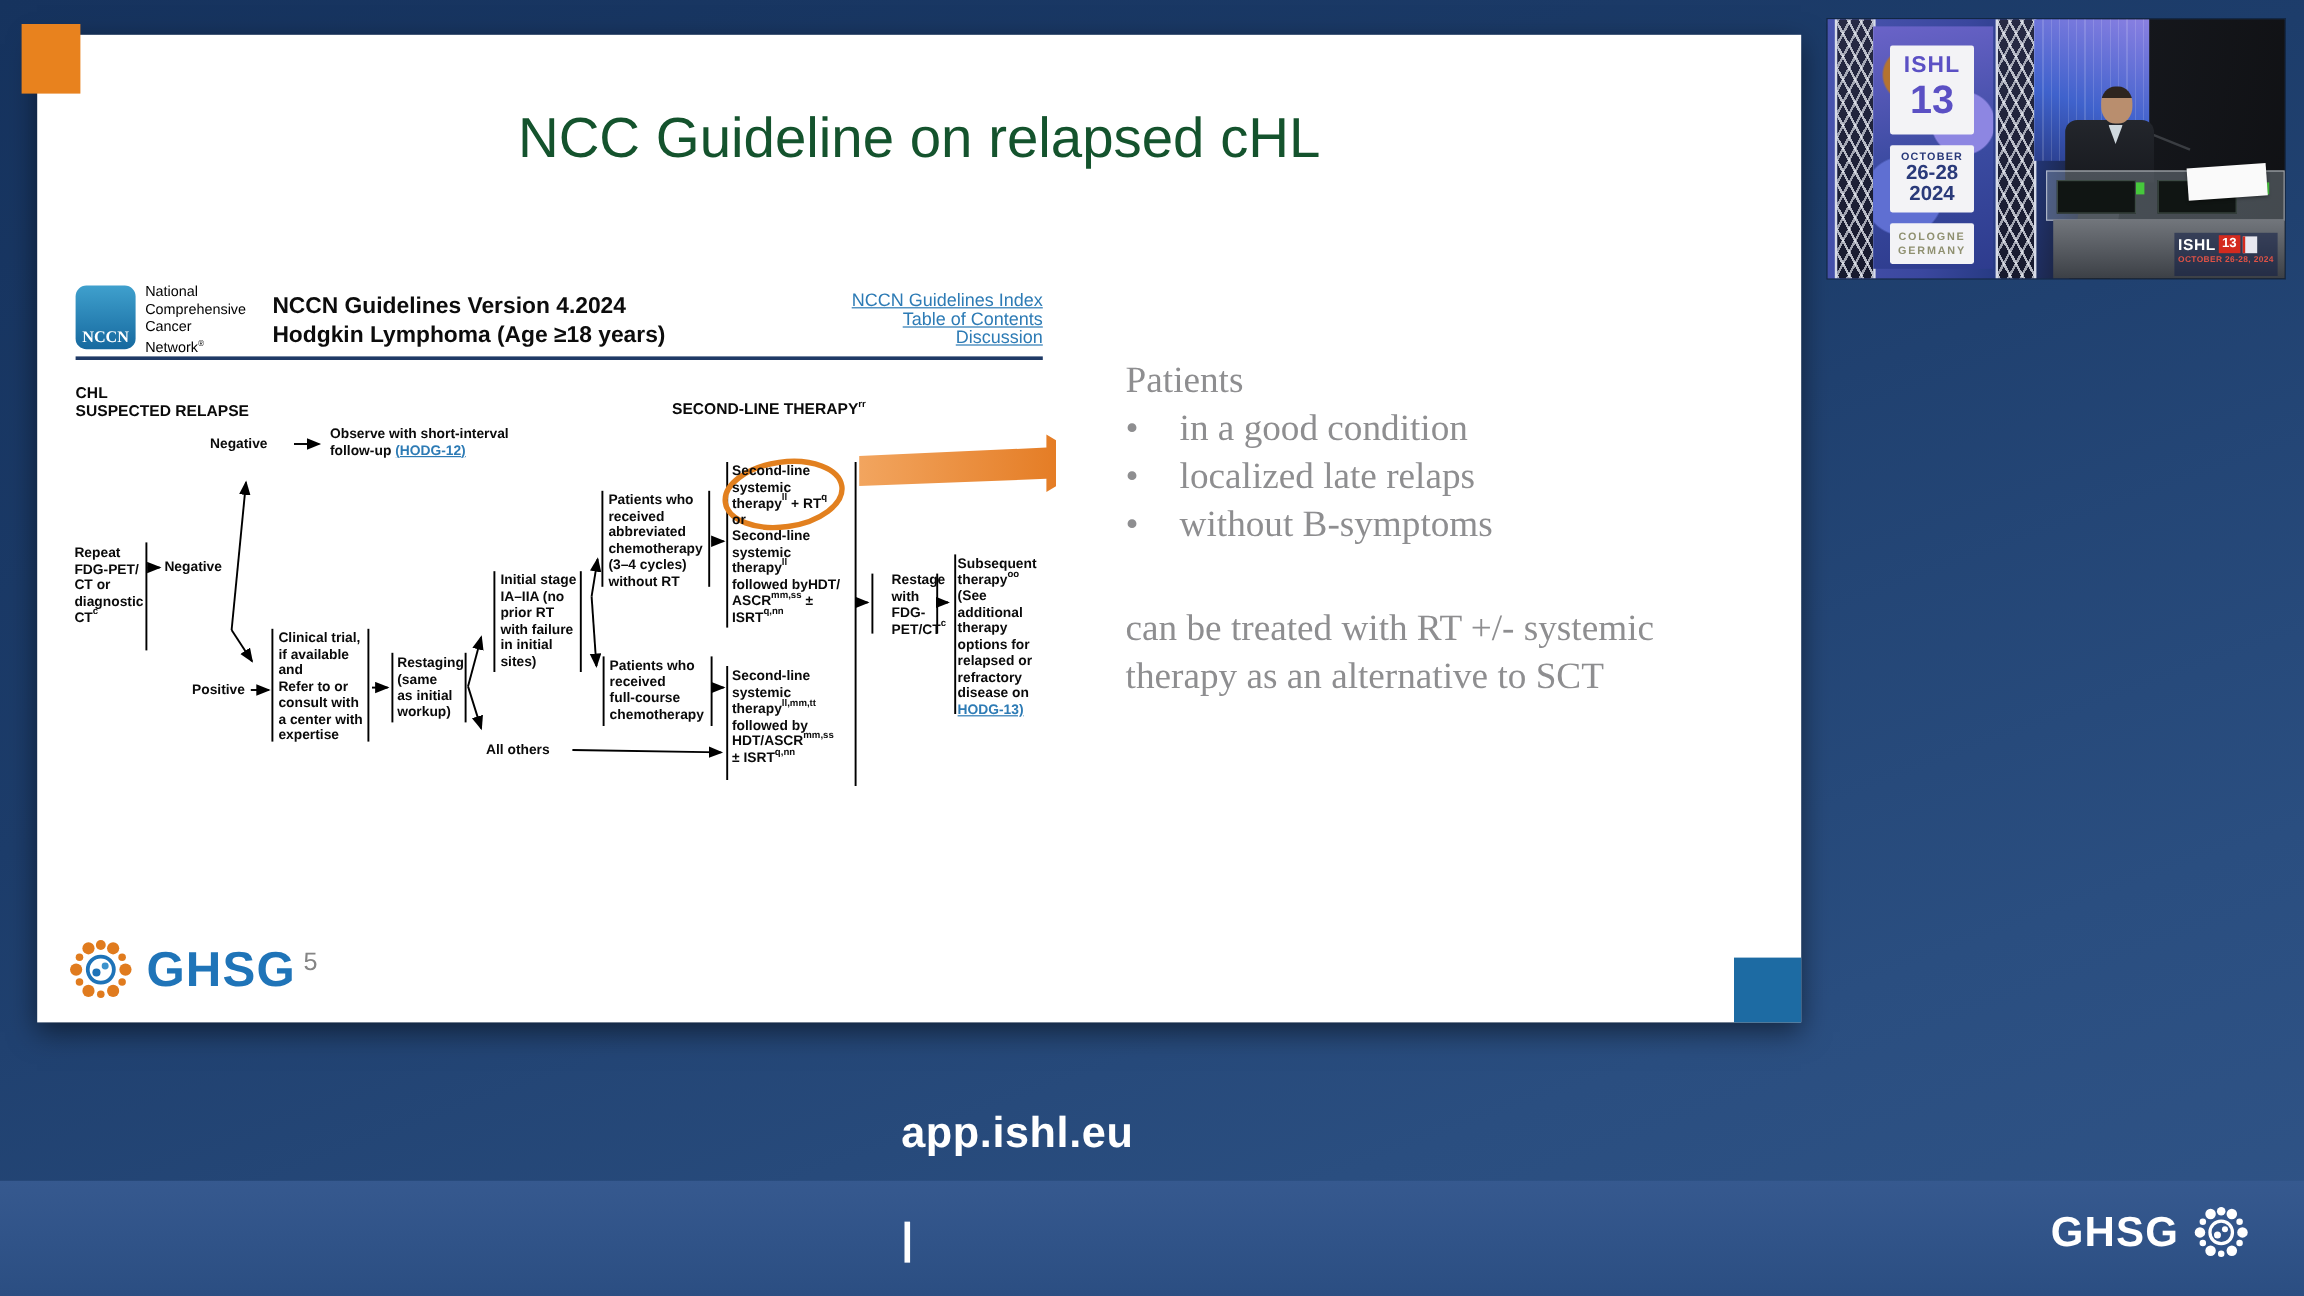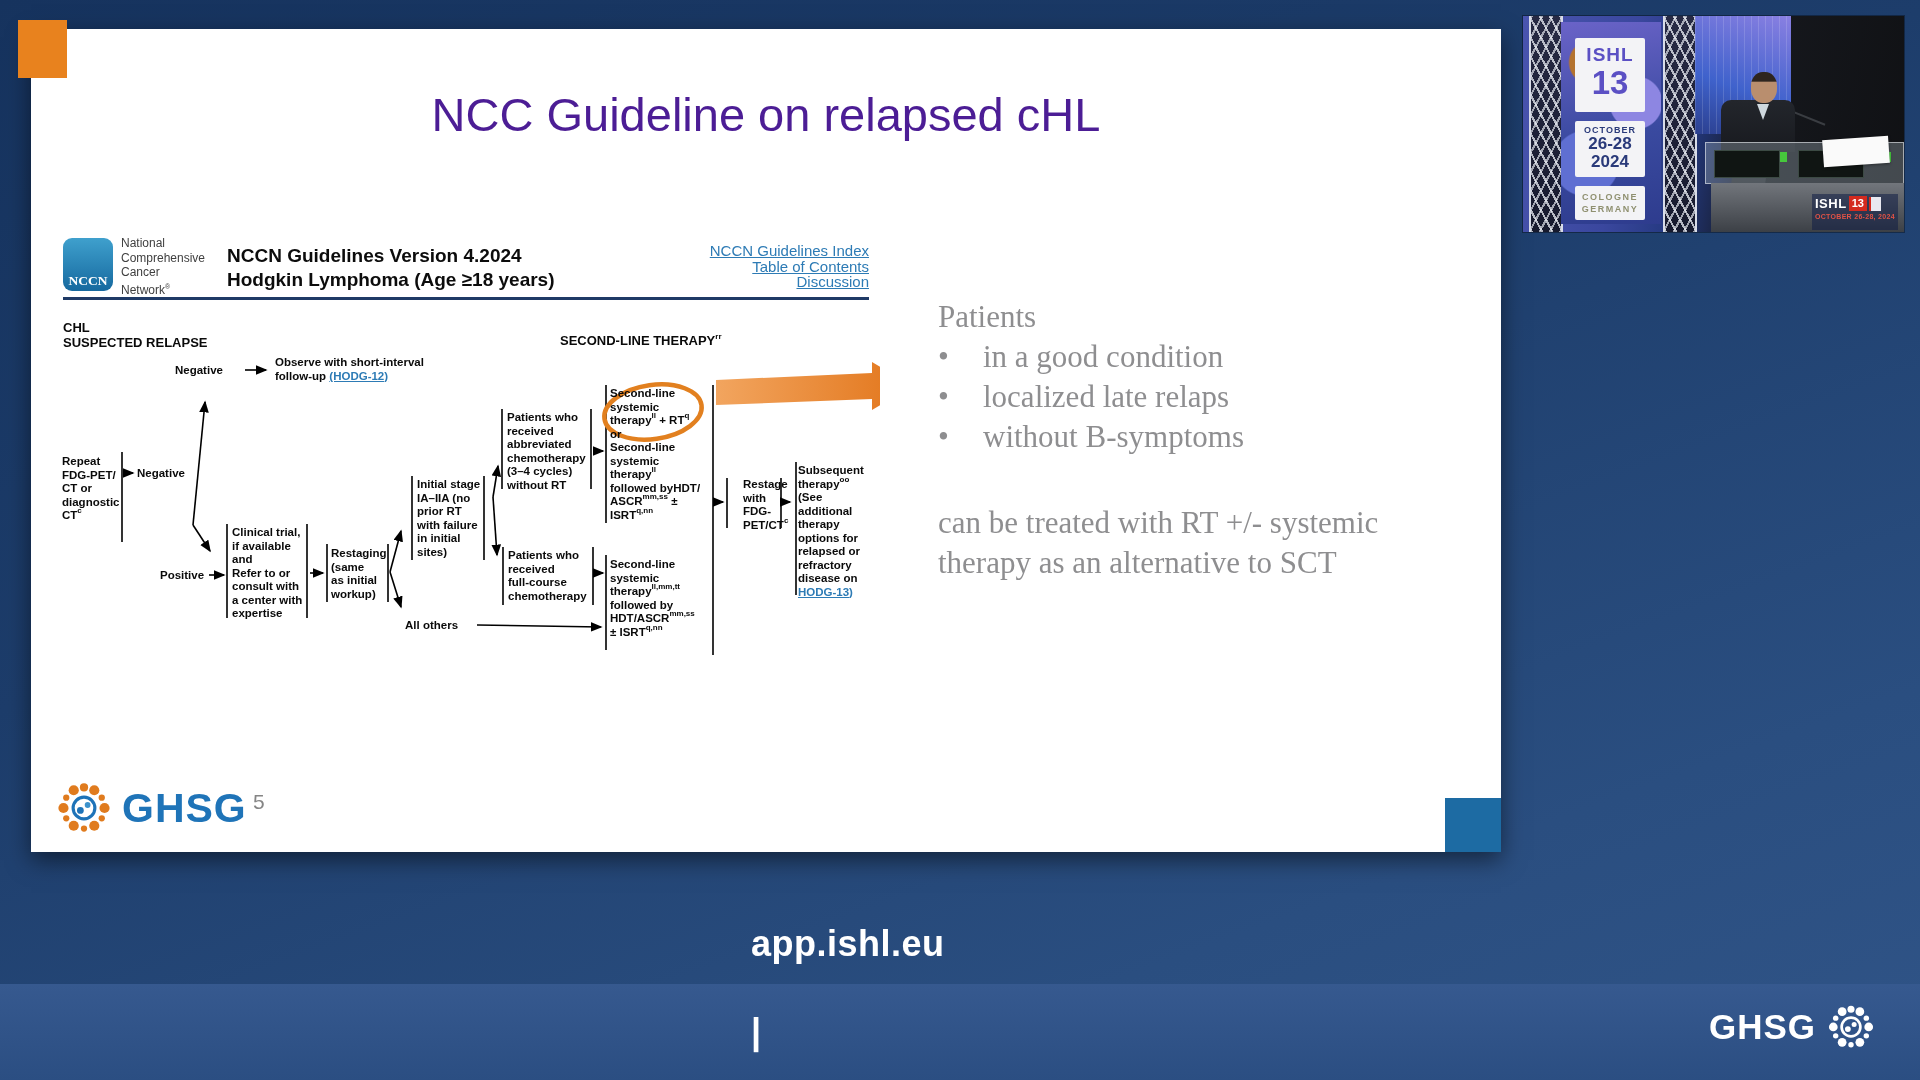--- a/index.html
+++ b/index.html
@@ -5,27 +5,27 @@
   html,body{margin:0;padding:0;background:#10264a;}
   #root{position:relative;width:1920px;height:1080px;overflow:hidden;
         font-family:"Liberation Sans",sans-serif;
         background:linear-gradient(160deg,#16335e 0%,#1d3d6b 40%,#2a4e80 78%,#305487 100%);}
   
   #slide{position:absolute;left:31px;top:29px;width:1470px;height:823px;background:#ffffff;
          box-shadow:0 8px 22px rgba(0,0,0,.5);z-index:2;}
   #corner-orange{position:absolute;left:18px;top:20px;width:49px;height:58px;background:#e8821e;z-index:3;}
   #corner-blue{position:absolute;left:1414px;top:769px;width:56px;height:54px;background:#1d6ba3;}
   .slide-title{position:absolute;left:0;top:58px;width:100%;text-align:center;
-               font-size:47px;color:#4c1d95;letter-spacing:0;}
+               font-size:47px;color:#14532d;letter-spacing:0;}
   
   #nccn-logo{position:absolute;left:32px;top:209px;width:50px;height:53px;border-radius:9px;
              background:linear-gradient(180deg,#3fa0cd,#16699f);color:#fff;
              font-family:"Liberation Serif",serif;font-weight:bold;font-size:13.5px;
              display:flex;align-items:flex-end;justify-content:center;padding-bottom:2px;box-sizing:border-box;}
-  #nccn-org{position:absolute;left:90px;top:207px;font-size:12px;line-height:14.5px;color:#404040;}
+  #nccn-org{position:absolute;left:90px;top:207px;font-size:12px;line-height:14.5px;color:#000000;}
   #nccn-org sup{font-size:7px;}
   #nccn-heading{position:absolute;left:196px;top:215px;font-size:19px;line-height:24px;font-weight:bold;color:#0c0c0c;}
   #nccn-links{position:absolute;right:632px;top:214px;text-align:right;font-size:15px;line-height:15.5px;}
   #nccn-links .link{display:block;}
   #nccn-divider{position:absolute;left:32px;top:268px;width:806px;height:3px;background:#1f3a66;}
   .link{color:#2d7bb5;text-decoration:underline;cursor:pointer;}
   
   #flow{position:absolute;left:29px;top:281px;width:820px;height:350px;}
   #flow svg{position:absolute;left:0;top:0;}
   .fnode{position:absolute;font-weight:bold;font-size:11.5px;line-height:13.5px;color:#0a0a0a;white-space:nowrap;}

